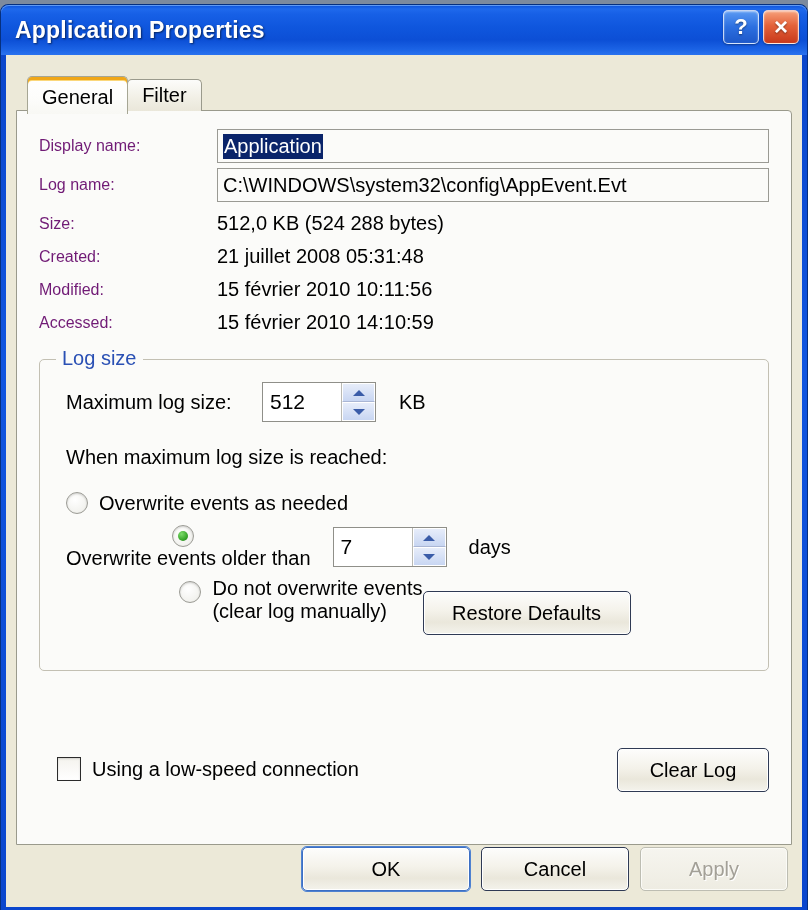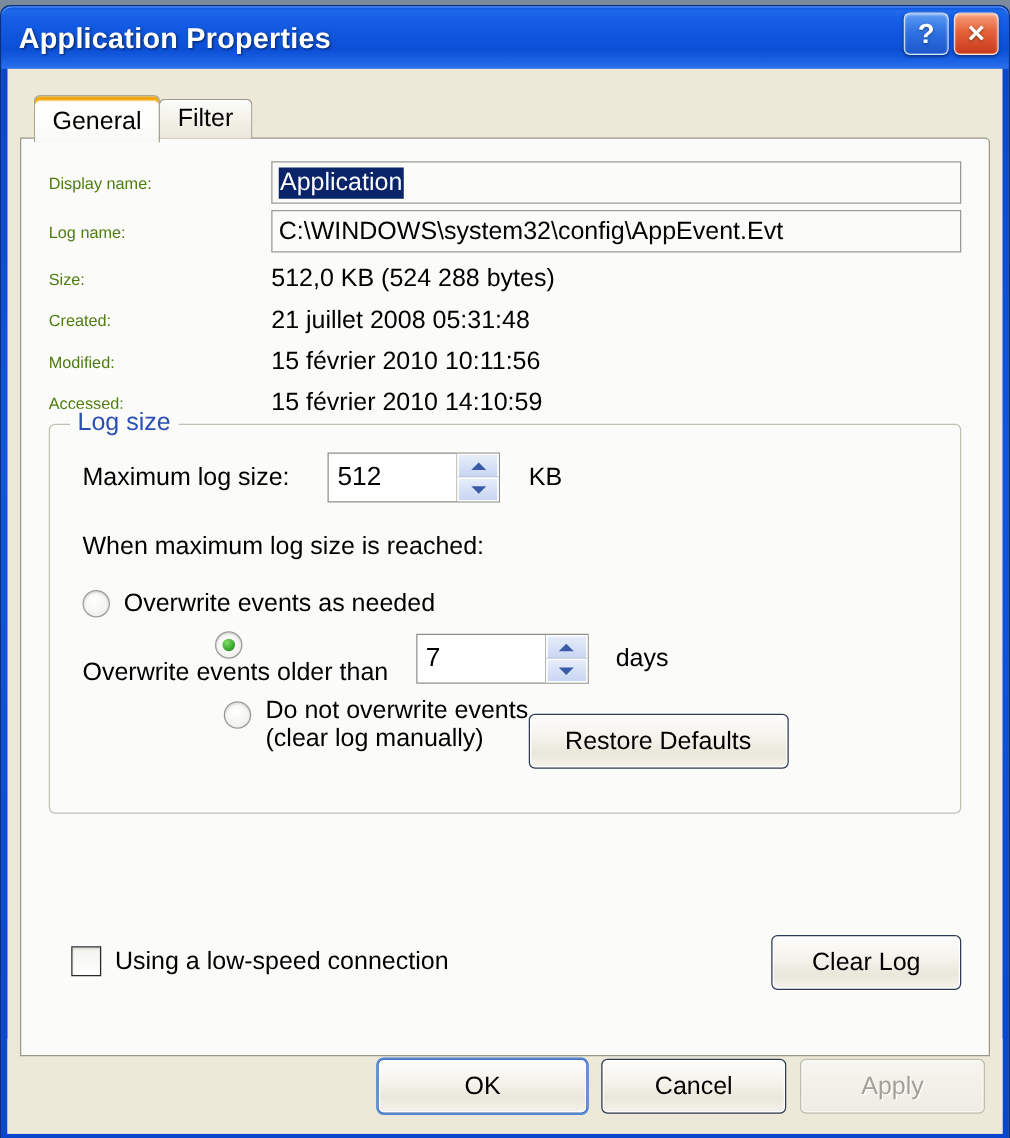--- a/index.html
+++ b/index.html
@@ -147,22 +147,22 @@
   
   .row {
     display: flex;
     align-items: center;
     margin-bottom: 5px;
     height: 34px;
   }
   .lbl {
     width: 178px;
     flex: none;
-    font-size: 13px;
-    color: #4d7c0f;
+    font-size: 16px;
+    color: #701a75;
   }
   .val {
     font-size: 20px;
     color: #000;
     white-space: nowrap;
   }
 
   .textbox {
     flex: 1;
     height: 34px;
@@ -178,20 +178,21 @@
   .textbox .sel {
     background: #0a246a;
     color: #ffffff;
     padding: 1px 1px;
   }
   .row.tight  { height: 33px; margin-bottom: 0; }
 
   
   .groupbox {
     position: relative;
+    margin-top: 20px;
     height: 312px;
     box-sizing: border-box;
     border: 1px solid #c3c0b3;
     border-radius: 5px;
     padding: 22px 20px 0 26px;
   }
   .group-legend {
     position: absolute;
     top: -13px;
     left: 16px;
@@ -202,21 +203,20 @@
   }
 
   
   .spin-wrap {
     display: inline-flex;
     align-items: stretch;
     height: 40px;
     border: 1px solid #8f8f89;
     background: #ffffff;
     box-sizing: border-box;
-    gap: 24px;
   }
   .spin-val {
     width: 78px;
     display: flex;
     align-items: center;
     padding-left: 7px;
     font-size: 21px;
     color: #000;
     box-sizing: border-box;
   }

